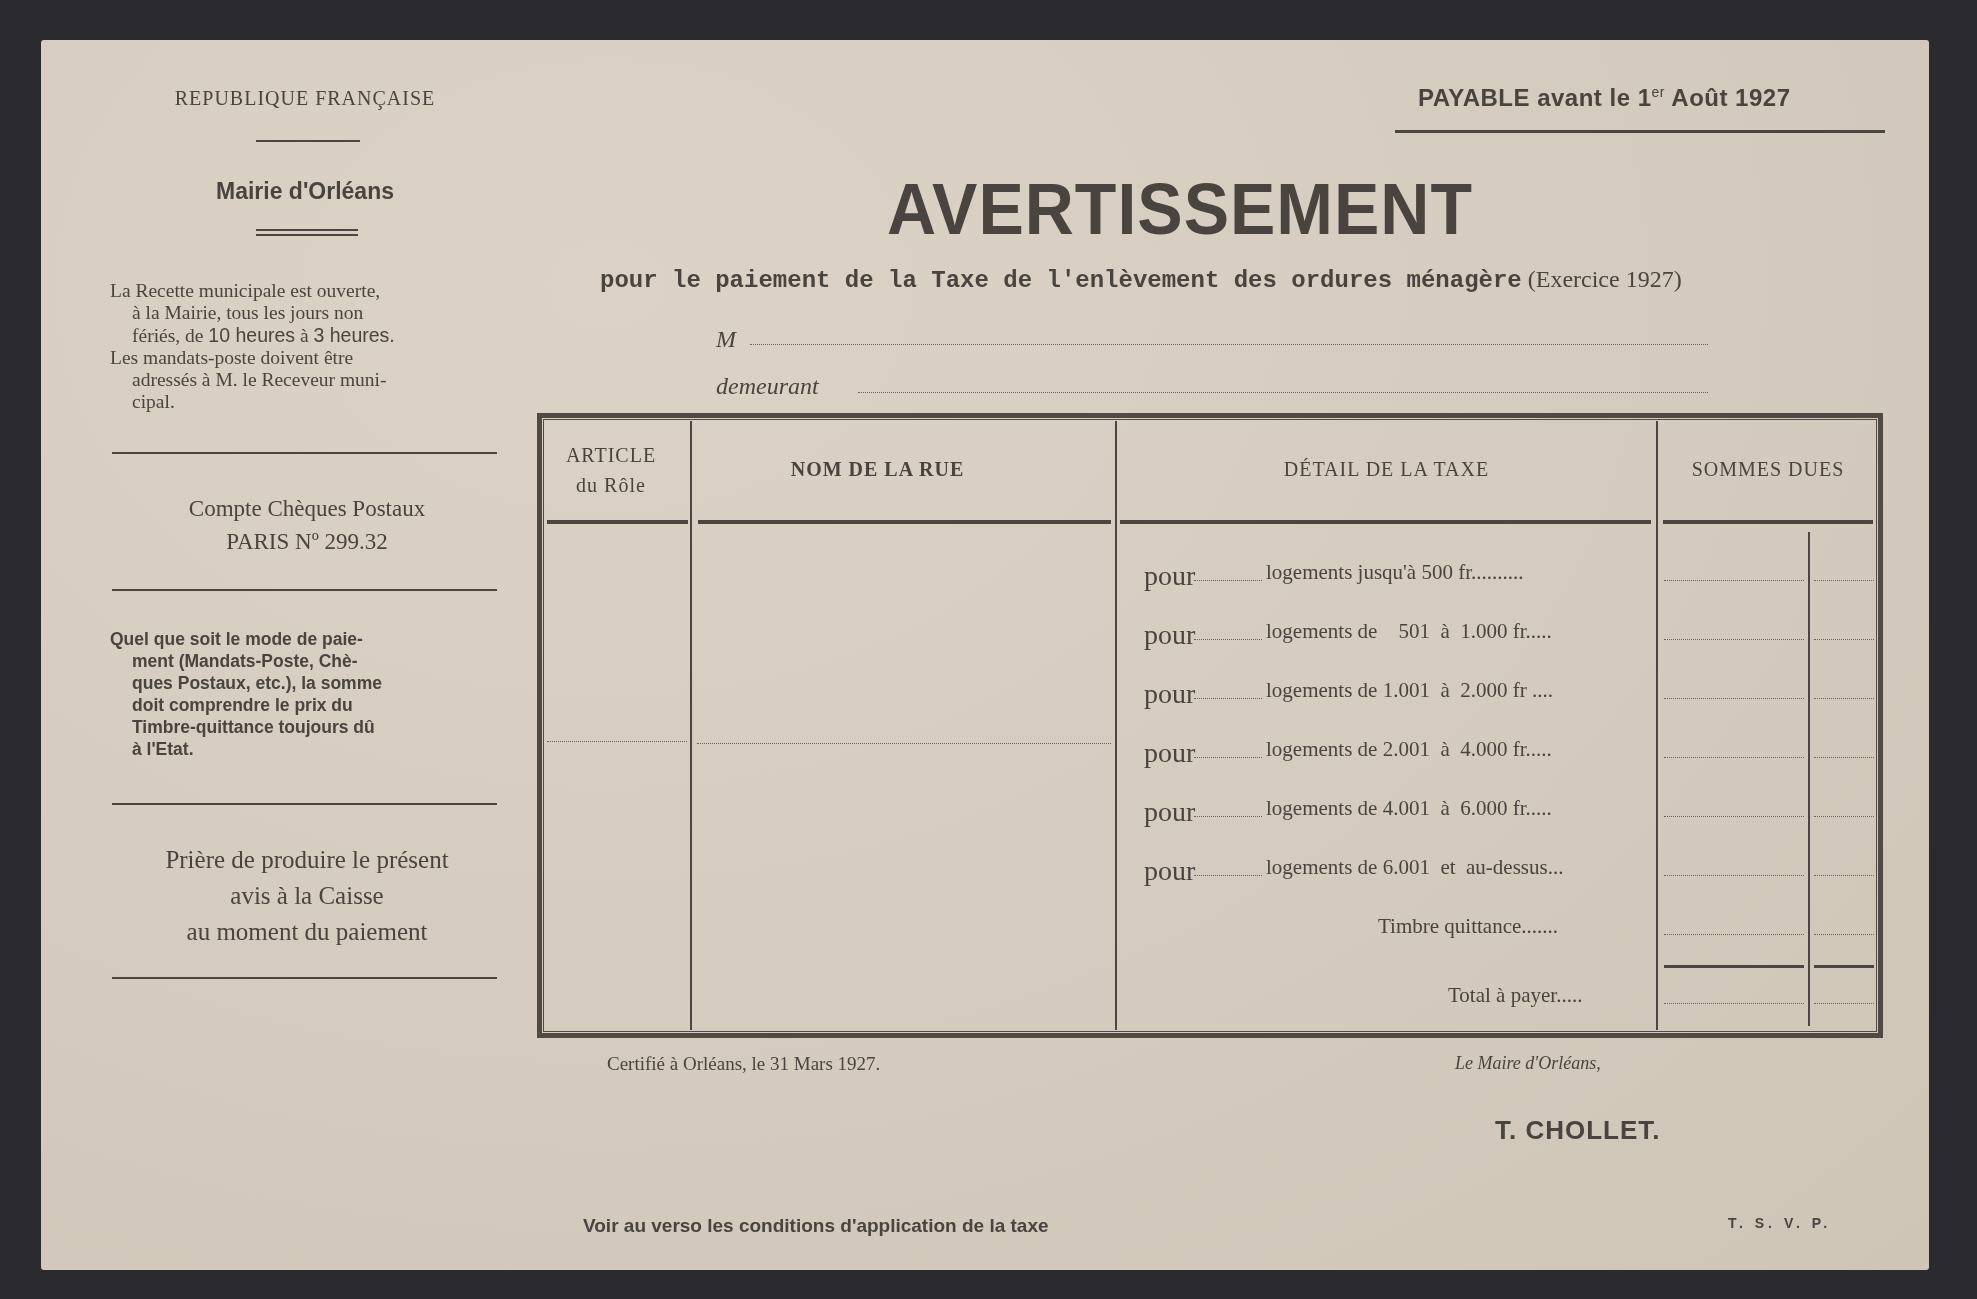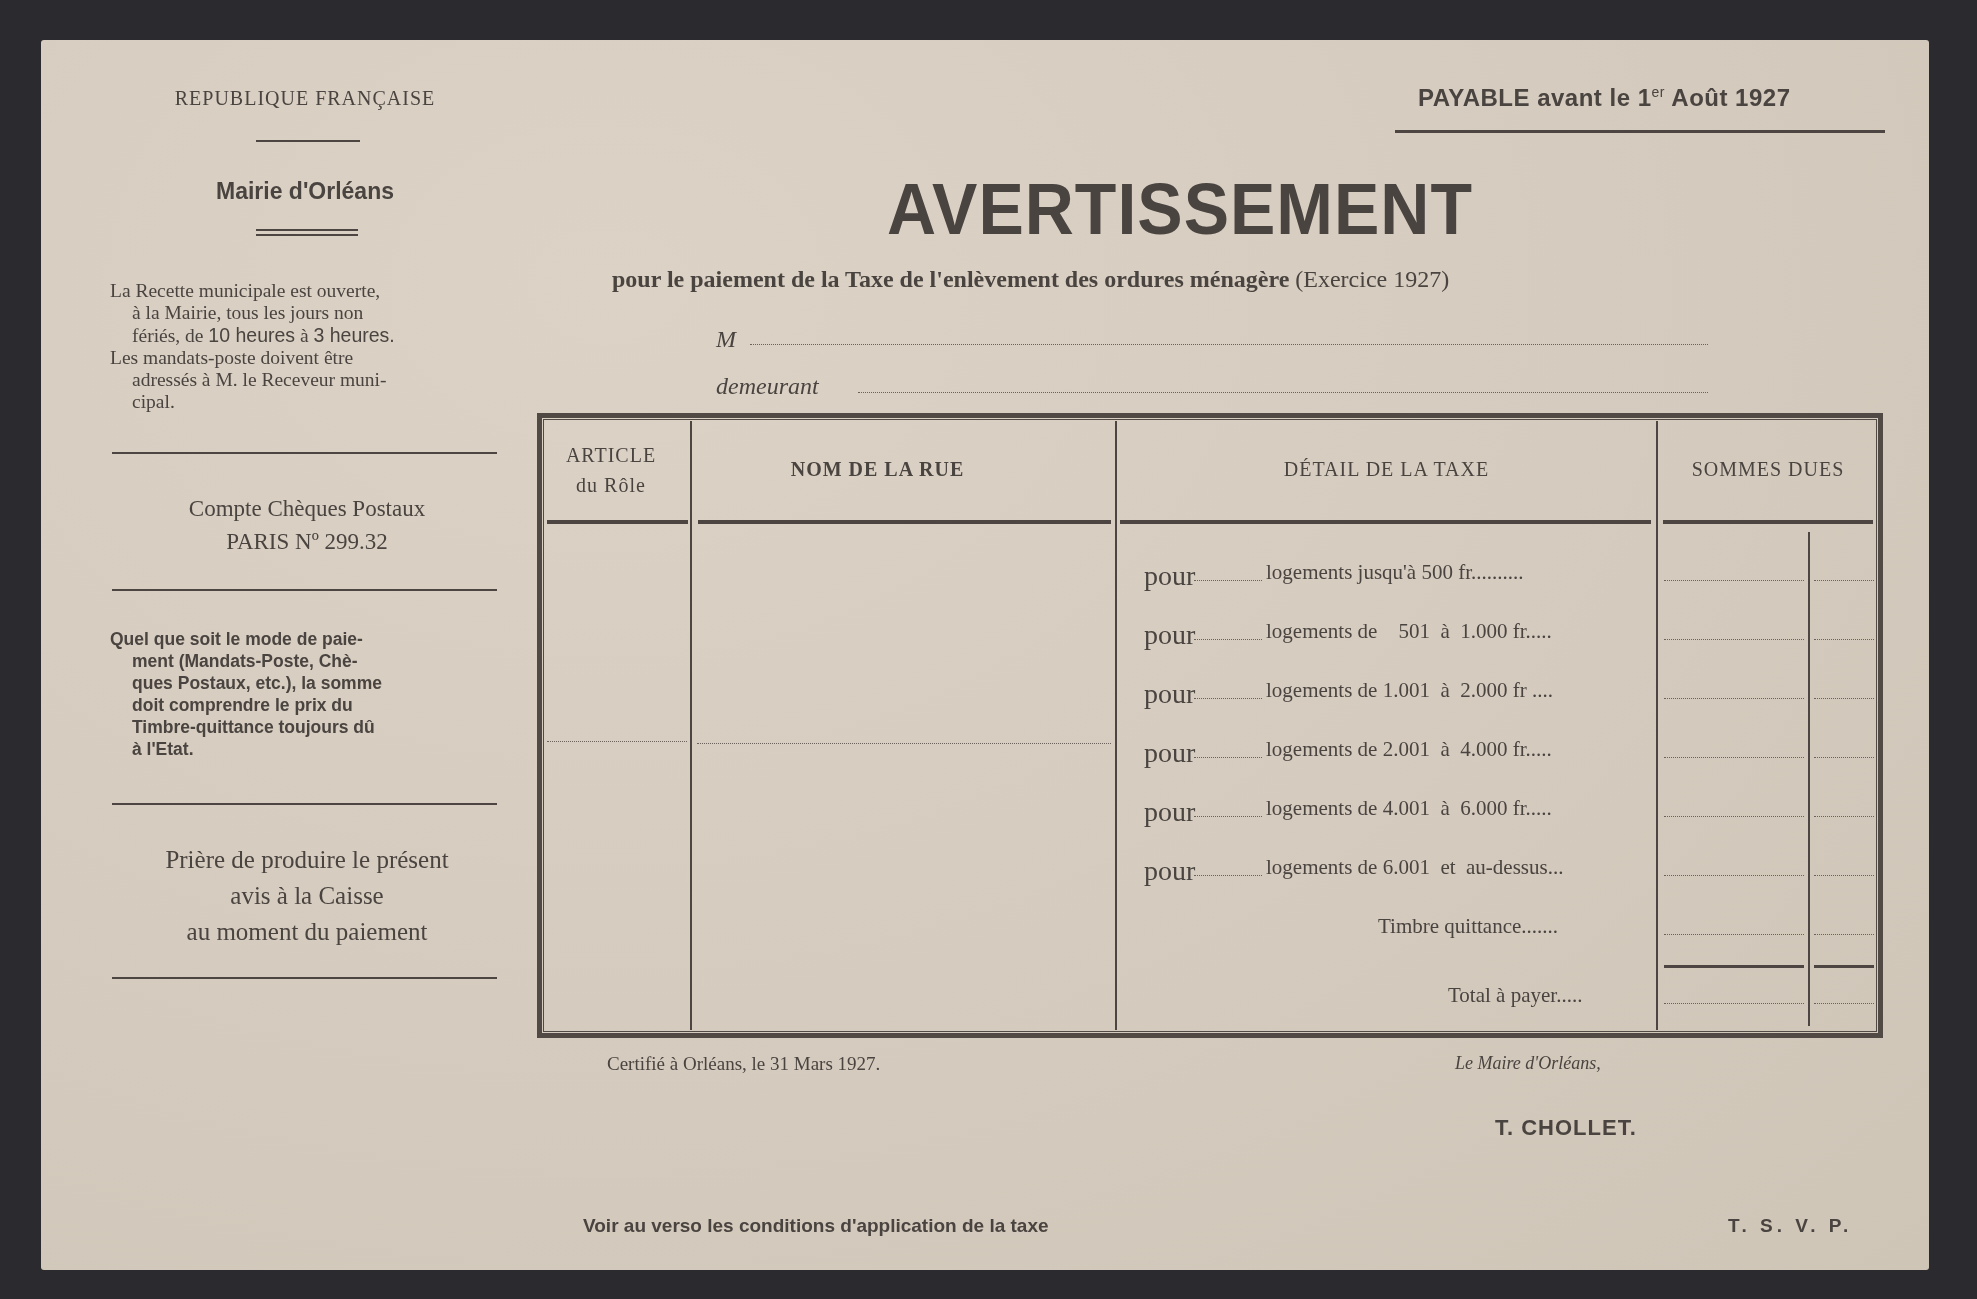--- a/index.html
+++ b/index.html
@@ -33,37 +33,37 @@
   .cpt { top:492px; font-size:23px; line-height:33px; }
   .quel { top:628px; left:110px; width:393px; font-size:17.5px; font-weight:bold; line-height:22px; text-align:justify; }
   .quel .indent { display:block; padding-left:22px; }
   .priere { top:842px; font-size:25px; line-height:36px; }
 
   
   .payable { left:1418px; top:84px; font-size:24px; font-weight:bold; letter-spacing:0.5px; }
   .payable sup { font-size:14px; font-weight:normal; }
   .title { left:600px; top:170px; width:1160px; text-align:center; font-size:68px; font-weight:bold; letter-spacing:1px; transform:scaleY(1.05); }
   .subtitle { left:600px; top:266px; width:1240px; font-size:24px; }
-  .subtitle b { font-family:Liberation Serif, serif;margin-left:12px; }
+  .subtitle b { font-family:Liberation Mono, monospace; }
   .field-label { font-style:italic; font-size:24px; }
 
   
   .tbl-outer { position:absolute; left:537px; top:413px; width:1346px; height:625px; border:5px solid #514944; box-sizing:border-box; }
   .tbl-inner { position:absolute; left:543px; top:419px; width:1334px; height:613px; border:1.5px solid #514944; box-sizing:border-box; }
   .vline { position:absolute; width:2px; background:#4c4541; }
   .hdr { position:absolute; text-align:center; font-size:20px; letter-spacing:1px; }
   .hbar { position:absolute; height:4px; background:#4c4541; }
   .row-label { position:absolute; font-size:21px; white-space:pre; }
   .pour { position:absolute; font-size:28px; }
 
   .footer-left { left:607px; top:1053px; font-size:19px; }
   .footer-right { left:1455px; top:1053px; font-size:18px; font-style:italic; }
-  .signature { left:1495px; top:1115px; font-size:22px; font-weight:bold; letter-spacing:1px; }
+  .signature { left:1495px; top:1115px; font-size:26px; font-weight:bold; letter-spacing:1px; }
   .voir { left:583px; top:1215px; font-size:19px; font-weight:bold;text-align:right; }
-  .tsvp { left:1728px; top:1215px; font-size:19px; font-weight:bold; letter-spacing:4px; }
+  .tsvp { left:1728px; top:1215px; font-size:14px; font-weight:bold; letter-spacing:4px; }
 </style>
 </head>
 <body>
 
 <div class="paper"></div>
 
 <div class="abs left-col rep serif">REPUBLIQUE FRANÇAISE</div>
 <div class="rule thin" style="left:256px; top:140px; width:104px;"></div>
 
 <div class="abs left-col mairie sans">Mairie d'Orléans</div>

